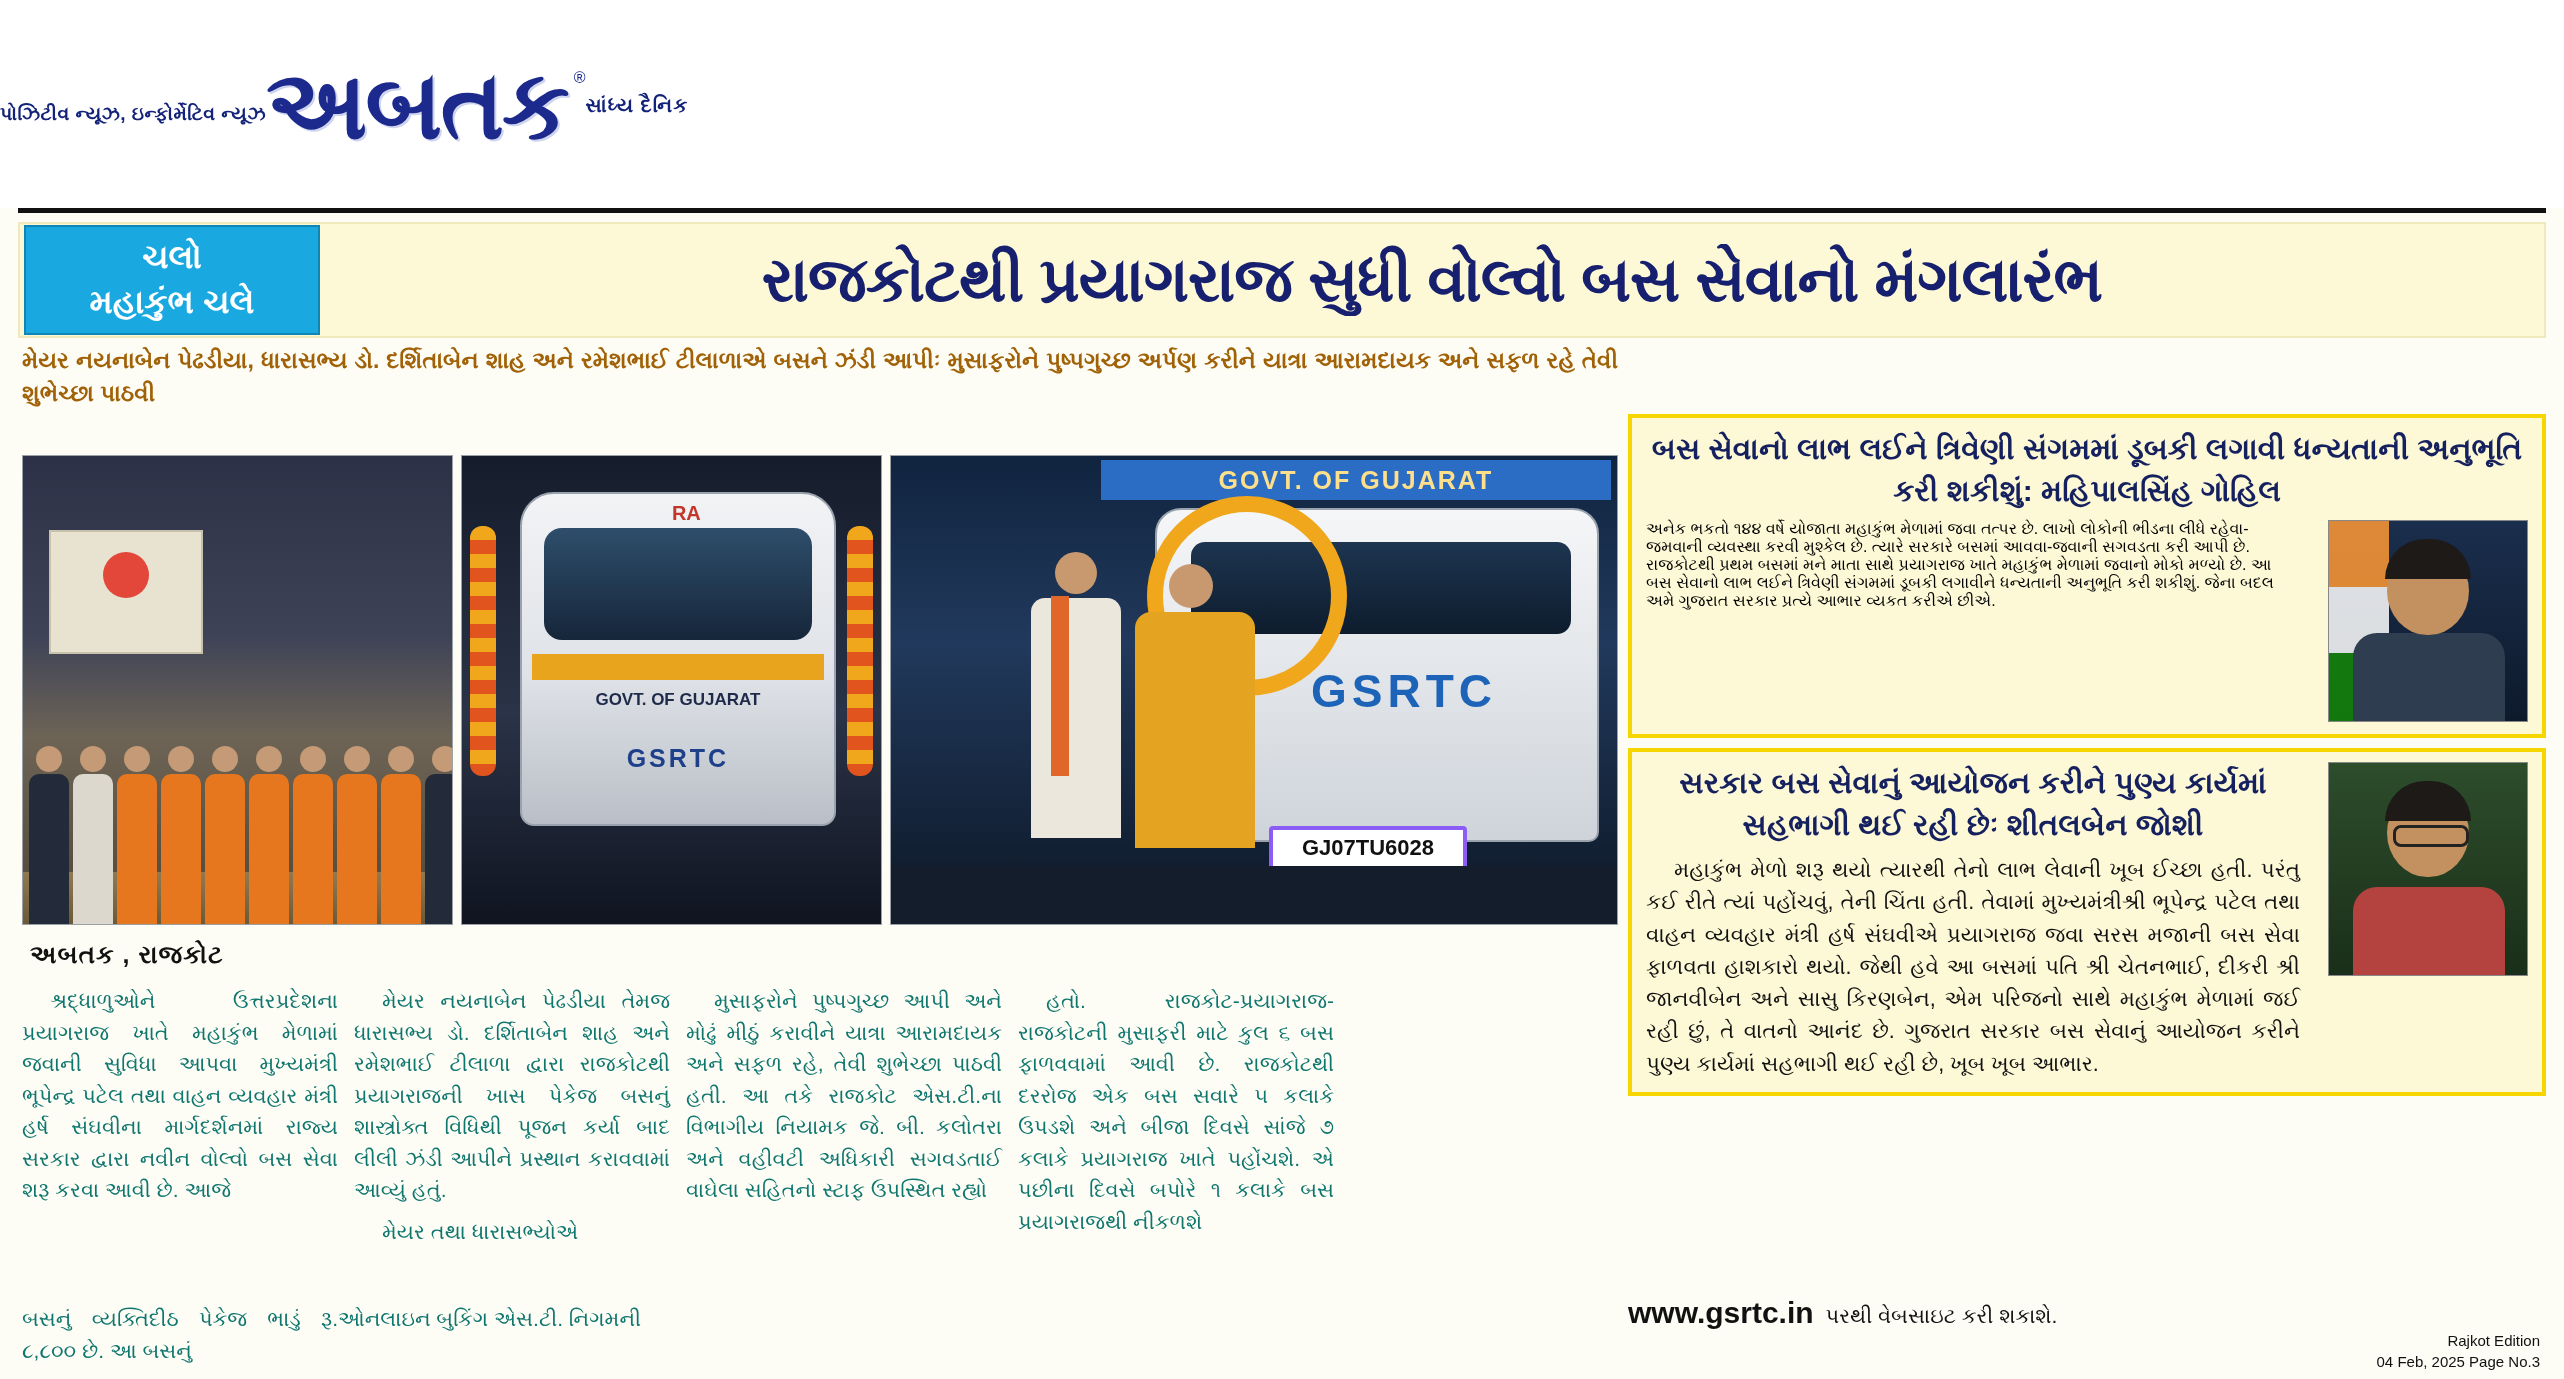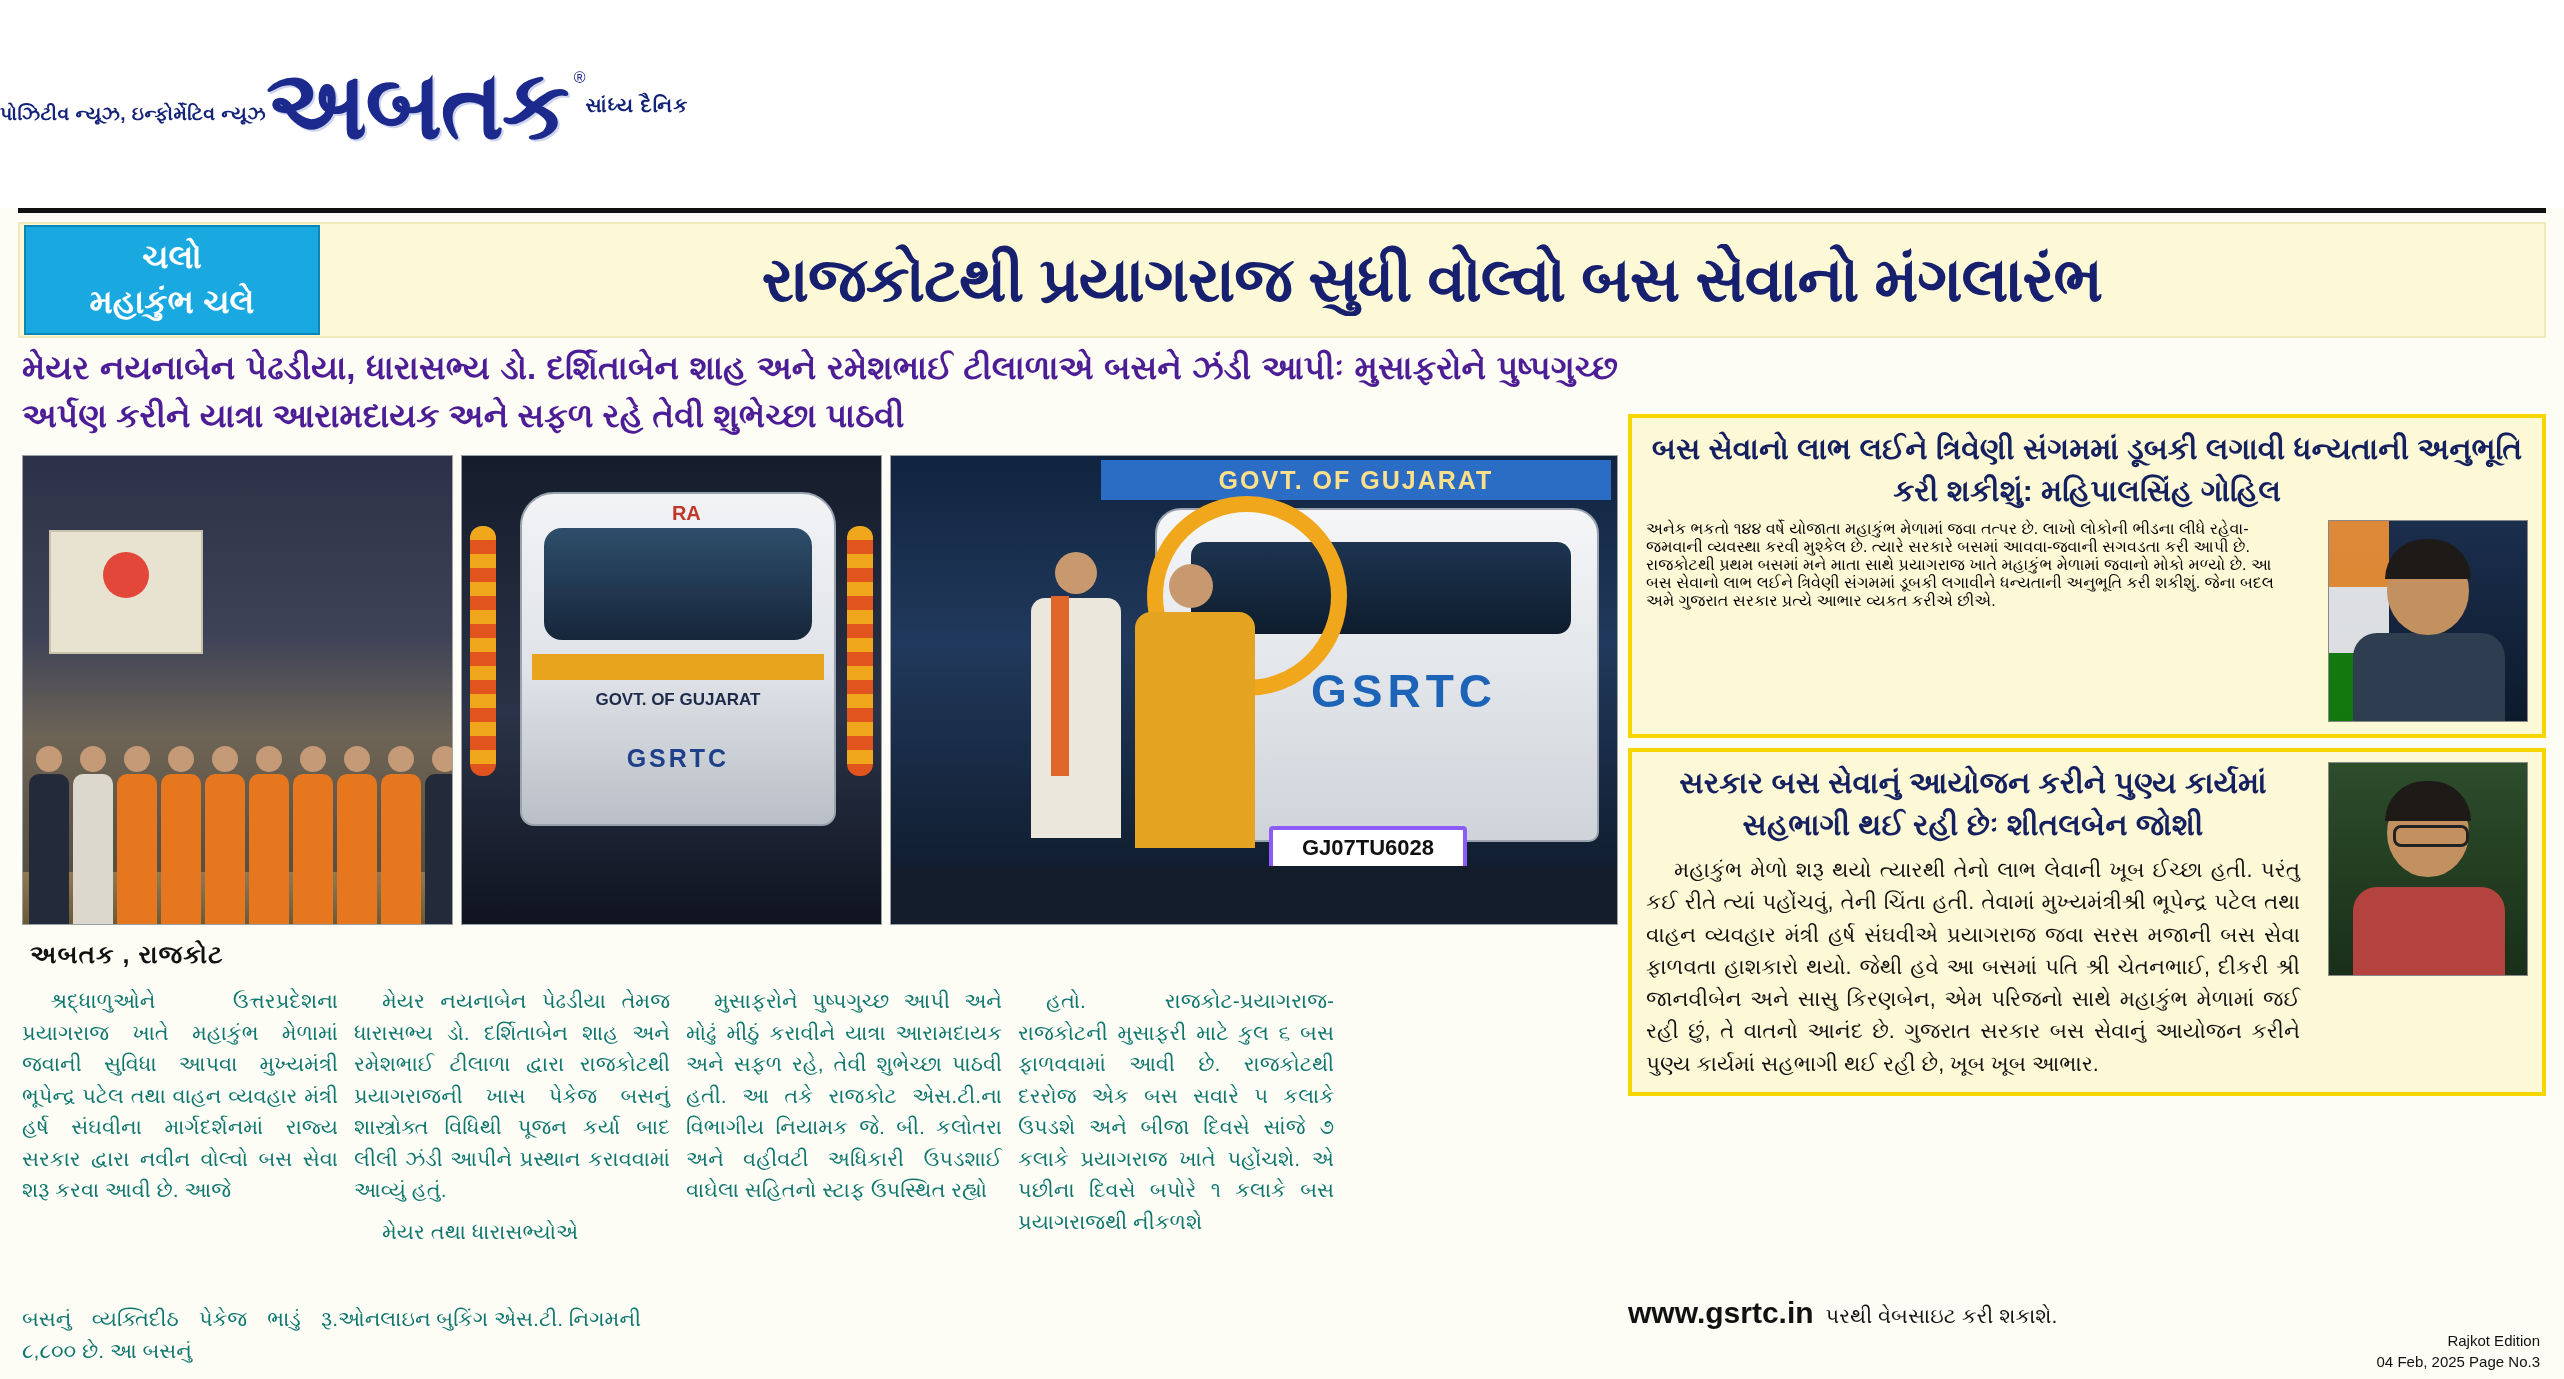--- a/index.html
+++ b/index.html
@@ -114,23 +114,23 @@
     white-space: nowrap;
     overflow: hidden;
   }
 
   
   .deck {
     position: absolute;
     top: 344px;
     left: 22px;
     width: 1596px;
-    font-size: 33px;
+    font-size: 23px;
     font-weight: bold;
-    color: #4c1d95;
+    color: #a16207;
     line-height: 1.45;
     text-align: justify;
   }
 
   
   .photos {
     position: absolute;
     top: 455px;
     left: 22px;
     width: 1596px;
@@ -476,21 +476,21 @@
 
   <div class="cols">
     <div class="col first">
       <p>શ્રદ્ધાળુઓને ઉત્તરપ્રદેશના પ્રયાગરાજ ખાતે મહાકુંભ મેળામાં જવાની સુવિધા આપવા મુખ્યમંત્રી ભૂપેન્દ્ર પટેલ તથા વાહન વ્યવહાર મંત્રી હર્ષ સંઘવીના માર્ગદર્શનમાં રાજ્ય સરકાર દ્વારા નવીન વોલ્વો બસ સેવા શરૂ કરવા આવી છે. આજે</p>
     </div>
     <div class="col">
       <p>મેયર નયનાબેન પેઢડીયા તેમજ ધારાસભ્ય ડો. દર્શિતાબેન શાહ અને રમેશભાઈ ટીલાળા દ્વારા રાજકોટથી પ્રયાગરાજની ખાસ પેકેજ બસનું શાસ્ત્રોક્ત વિધિથી પૂજન કર્યા બાદ લીલી ઝંડી આપીને પ્રસ્થાન કરાવવામાં આવ્યું હતું.</p>
       <p>મેયર તથા ધારાસભ્યોએ</p>
     </div>
     <div class="col">
-      <p>મુસાફરોને પુષ્પગુચ્છ આપી અને મોઢું મીઠું કરાવીને યાત્રા આરામદાયક અને સફળ રહે, તેવી શુભેચ્છા પાઠવી હતી. આ તકે રાજકોટ એસ.ટી.ના વિભાગીય નિયામક જે. બી. કલોતરા અને વહીવટી અધિકારી ઉપડશાઈ વાઘેલા સહિતનો સ્ટાફ ઉપસ્થિત રહ્યો</p>
+      <p>મુસાફરોને પુષ્પગુચ્છ આપી અને મોઢું મીઠું કરાવીને યાત્રા આરામદાયક અને સફળ રહે, તેવી શુભેચ્છા પાઠવી હતી. આ તકે રાજકોટ એસ.ટી.ના વિભાગીય નિયામક જે. બી. કલોતરા અને વહીવટી અધિકારી સગવડતાઈ વાઘેલા સહિતનો સ્ટાફ ઉપસ્થિત રહ્યો</p>
     </div>
     <div class="col">
       <p>હતો. રાજકોટ-પ્રયાગરાજ-રાજકોટની મુસાફરી માટે કુલ ૬ બસ ફાળવવામાં આવી છે. રાજકોટથી દરરોજ એક બસ સવારે ૫ કલાકે ઉપડશે અને બીજા દિવસે સાંજે ૭ કલાકે પ્રયાગરાજ ખાતે પહોંચશે. એ પછીના દિવસે બપોરે ૧ કલાકે બસ પ્રયાગરાજથી નીકળશે</p>
     </div>
   </div>
 
   <div class="bottom-left-text">
     <div class="col">બસનું વ્યક્તિદીઠ પેકેજ ભાડું રૂ. ૮,૮૦૦ છે. આ બસનું</div>
     <div class="col">ઓનલાઇન બુકિંગ એસ.ટી. નિગમની</div>
   </div>

